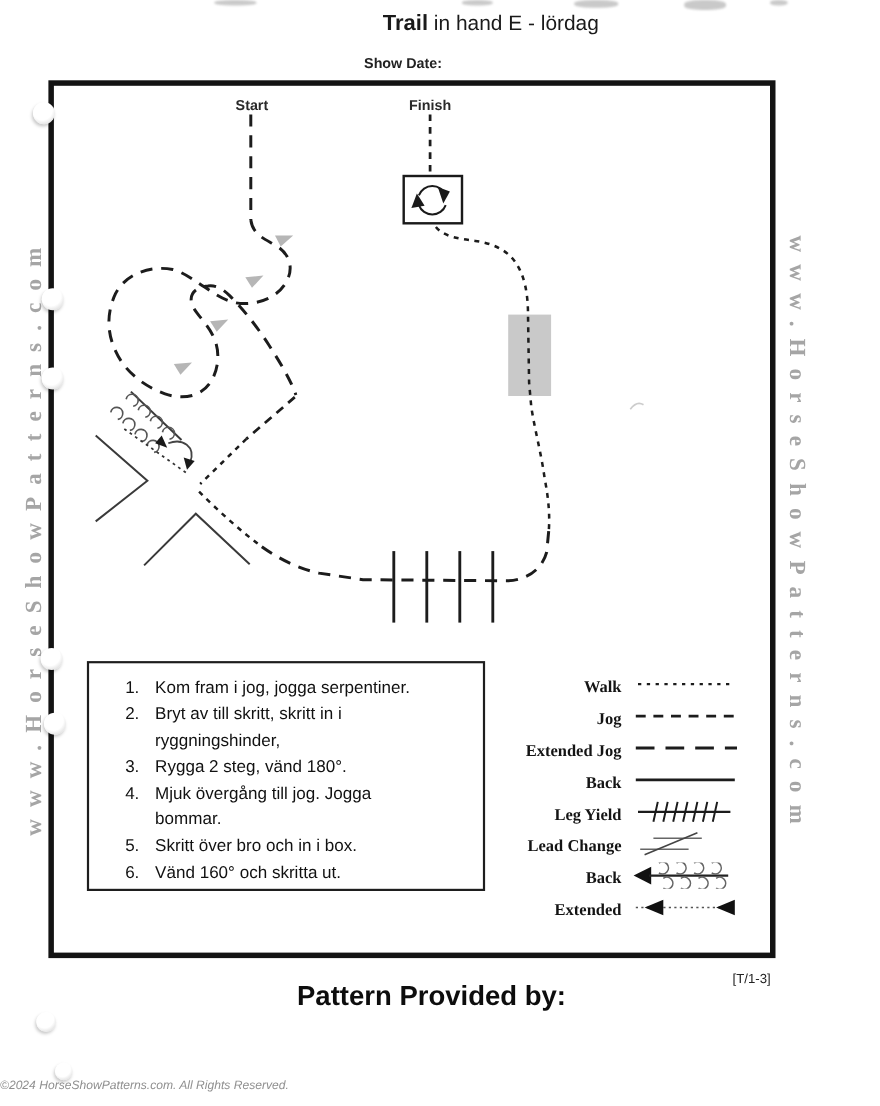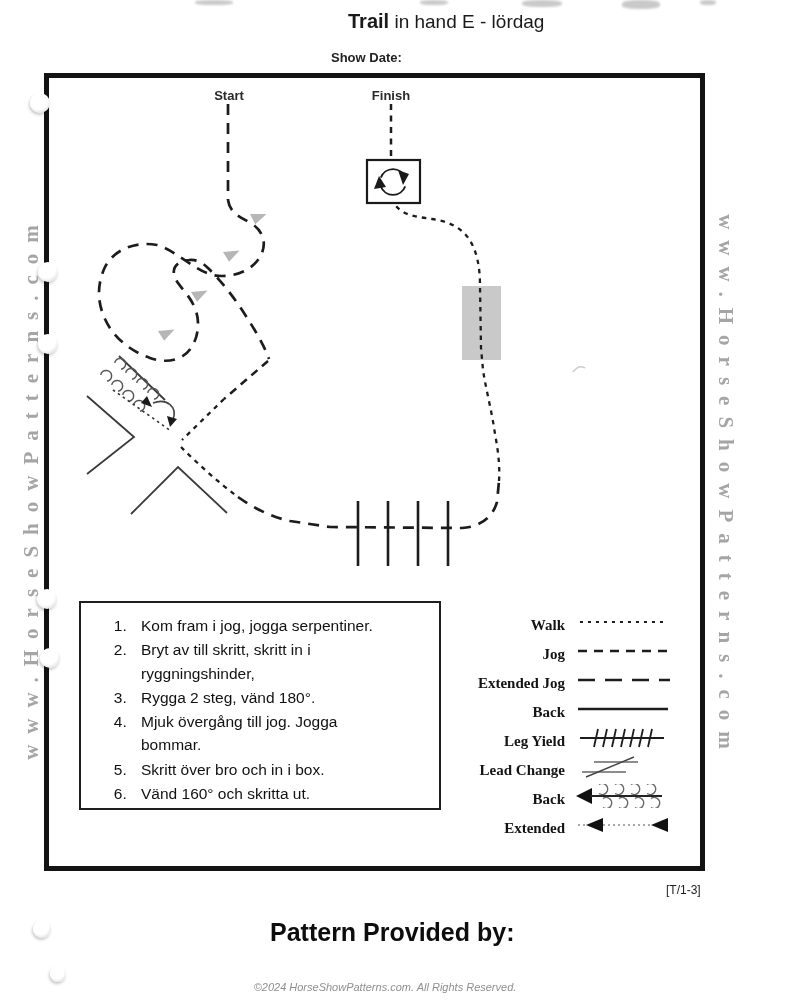--- a/index.html
+++ b/index.html
@@ -36,22 +36,22 @@
 
   
   .legend{position:absolute;left:458px;top:605px;width:216px;}
   .legend-row{display:flex;align-items:flex-end;height:29px;}
   .legend-label{width:110px;text-align:right;font-family:"Liberation Serif",serif;
                 font-weight:bold;font-size:15px;padding-right:9px;color:#141414;}
   .legend-sym{width:100px;height:24px;flex:none;}
 
   
   .pattern-code{position:absolute;left:666px;top:883px;font-size:12px;font-weight:normal;color:#222;}
-  .provided-by{position:absolute;left:270px;top:892px;font-size:25px;font-weight:bold;color:#0d0d0d;margin-top:26px;}
-  .copyright{position:absolute;left:0;right:30px;top:981px;text-align:center;
+  .provided-by{position:absolute;left:270px;top:892px;font-size:25px;font-weight:bold;color:#0d0d0d;}
+  .copyright{position:absolute;left:0;right:30px;top:981px;
              font-size:11px;font-style:italic;color:#8f8f8f;}
 
   
   .wm{position:absolute;width:815px;height:26px;font-family:"Liberation Serif",serif;
       font-weight:bold;font-size:21px;letter-spacing:11px;color:#a5a5a5;text-align:center;
       white-space:nowrap;}
   .wm-left{left:-376px;top:474px;transform:rotate(-90deg);}
   .wm-right{left:317px;top:474px;transform:rotate(90deg);}
 
   

